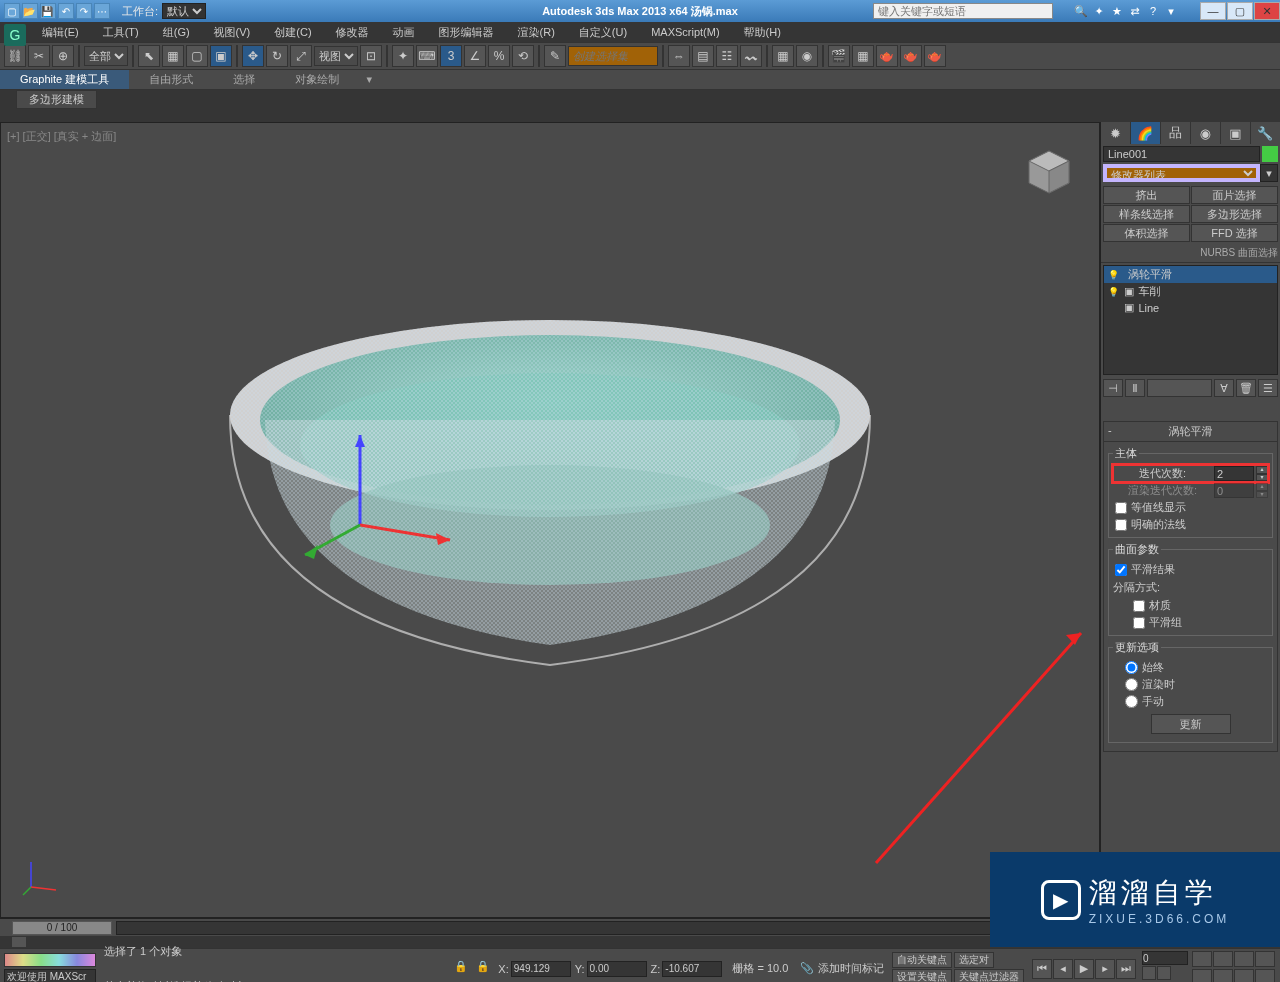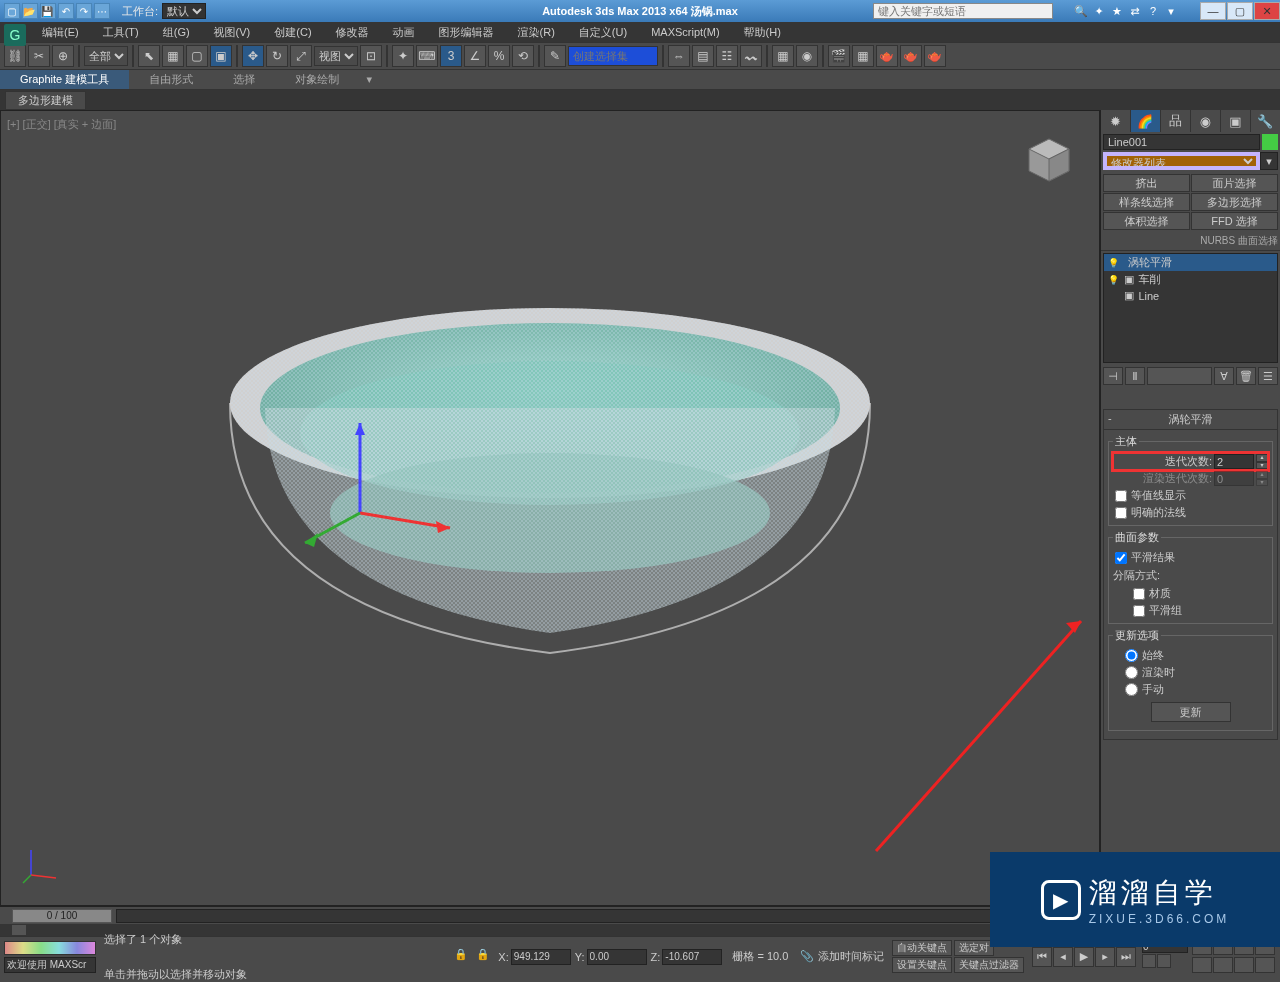--- a/index.html
+++ b/index.html
@@ -23,21 +23,21 @@
 .toolbar{height:28px;background:#4a4a4a;border-top:1px solid #333;border-bottom:1px solid #333;display:flex;align-items:center;gap:2px;padding:0 4px}
 .toolbar .tbtn{width:22px;height:22px;background:#555;border:1px solid #333;display:flex;align-items:center;justify-content:center;color:#ccc;cursor:pointer;font-size:12px}
 .toolbar .tbtn.active{background:#2a5a8a}
 .toolbar .sep{width:2px;height:22px;background:#333;margin:0 2px}
 .toolbar select{background:#4a4a4a;color:#ccc;border:1px solid #333;height:20px;font-size:11px}
 .toolbar input{background:#4a4a4a;color:#ccc;border:1px solid #333;height:20px;width:90px;font-size:11px;padding:0 4px}
 .ribbon{height:20px;background:#4a4a4a;border-bottom:1px solid #333;display:flex;align-items:center}
 .ribbon .tab{padding:2px 20px;color:#aaa;cursor:pointer}
 .ribbon .tab.active{background:#3a5a7a;color:#fff}
 .ribbon .expand{width:20px;color:#aaa;text-align:center;cursor:pointer}
-.subtab{height:20px;background:#353535;display:flex;align-items:center;padding:0 5px}
+.subtab{height:32px;background:#353535;display:flex;align-items:flex-start;padding:0 16px}
 .subtab span{color:#ccc;padding:1px 12px;background:#4a4a4a;border:1px solid #333}
 .main{display:flex;height:796px}
 .viewport{flex:1;background:#4a4a4a;position:relative;border:1px solid #222}
 .viewport-label{position:absolute;top:6px;left:6px;color:#888;font-size:11px}
 .viewcube{position:absolute;top:20px;right:20px;width:60px;height:60px}
 .bowl-svg{position:absolute;top:50%;left:50%;transform:translate(-50%,-55%)}
 .axis-gizmo{position:absolute;bottom:20px;left:20px}
 .cmdpanel{width:180px;background:#4a4a4a;border-left:1px solid #222;display:flex;flex-direction:column}
 .cmdpanel .tabs{height:22px;display:flex;gap:1px;background:#333}
 .cmdpanel .tabs div{flex:1;background:#4a4a4a;display:flex;align-items:center;justify-content:center;color:#ccc;cursor:pointer;font-size:13px}
@@ -57,21 +57,21 @@
 .cmdpanel .stack .bulb{width:12px;height:12px;display:inline-flex;align-items:center;justify-content:center;font-size:9px}
 .cmdpanel .stack-btns{height:22px;display:flex;gap:2px;padding:0 2px;align-items:center}
 .cmdpanel .stack-btns div{width:20px;height:18px;background:#555;border:1px solid #333;display:flex;align-items:center;justify-content:center;color:#ccc;font-size:11px}
 .cmdpanel .rollout{margin:2px;border:1px solid #333}
 .cmdpanel .rollout-head{background:#4a4a4a;color:#ccc;text-align:center;padding:2px;border-bottom:1px solid #333;position:relative}
 .cmdpanel .rollout-head .minus{position:absolute;left:4px}
 .cmdpanel .rollout-body{background:#4a4a4a;padding:4px;color:#ccc}
 .cmdpanel .rollout-body fieldset{border:1px solid #666;padding:4px;margin-bottom:4px}
 .cmdpanel .rollout-body legend{color:#ddd;font-size:11px;padding:0 2px}
 .cmdpanel .param-row{display:flex;align-items:center;gap:2px;padding:1px 0;position:relative}
-.cmdpanel .param-row label{flex:1;text-align:right}
+.cmdpanel .param-row label{flex:1;text-align:center}
 .cmdpanel .param-row .spinner{width:40px;height:15px;background:#353535;border:1px solid #222;color:#ccc;padding:0 2px;display:flex;align-items:center}
 .cmdpanel .param-row .spin-btns{width:12px;display:flex;flex-direction:column}
 .cmdpanel .param-row .spin-btns div{height:7.5px;background:#555;border:1px solid #333;font-size:6px;line-height:5px;text-align:center}
 .cmdpanel .highlight{outline:3px solid #e33;outline-offset:-1px}
 .cmdpanel .chk-row{display:flex;align-items:center;gap:4px;padding:1px 2px}
 .cmdpanel .chk-row input{width:12px;height:12px}
 .cmdpanel .radio-row{display:flex;align-items:center;gap:4px;padding:1px 12px}
 .cmdpanel .update-btn{display:block;width:80px;margin:4px auto;background:#555;border:1px solid #333;color:#ccc;height:20px}
 .red-arrow{position:absolute;pointer-events:none}
 .watermark{position:absolute;right:0;bottom:35px;width:290px;height:95px;background:#0a3a6a;display:flex;align-items:center;justify-content:center;gap:8px;color:#fff}
@@ -174,21 +174,21 @@
   <div class="tbtn">⊡</div>
   <div class="sep"></div>
   <div class="tbtn">✦</div>
   <div class="tbtn">⌨</div>
   <div class="tbtn active">3</div>
   <div class="tbtn">∠</div>
   <div class="tbtn">%</div>
   <div class="tbtn">⟲</div>
   <div class="sep"></div>
   <div class="tbtn">✎</div>
-  <input style="background: #1d4ed8;" placeholder="创建选择集">
+  <input style="background: #a16207; font-style: italic;" placeholder="创建选择集">
   <div class="sep"></div>
   <div class="tbtn">⇔</div>
   <div class="tbtn">▤</div>
   <div class="tbtn">☷</div>
   <div class="tbtn">〰</div>
   <div class="sep"></div>
   <div class="tbtn">▦</div>
   <div class="tbtn">◉</div>
   <div class="sep"></div>
   <div class="tbtn">🎬</div>

